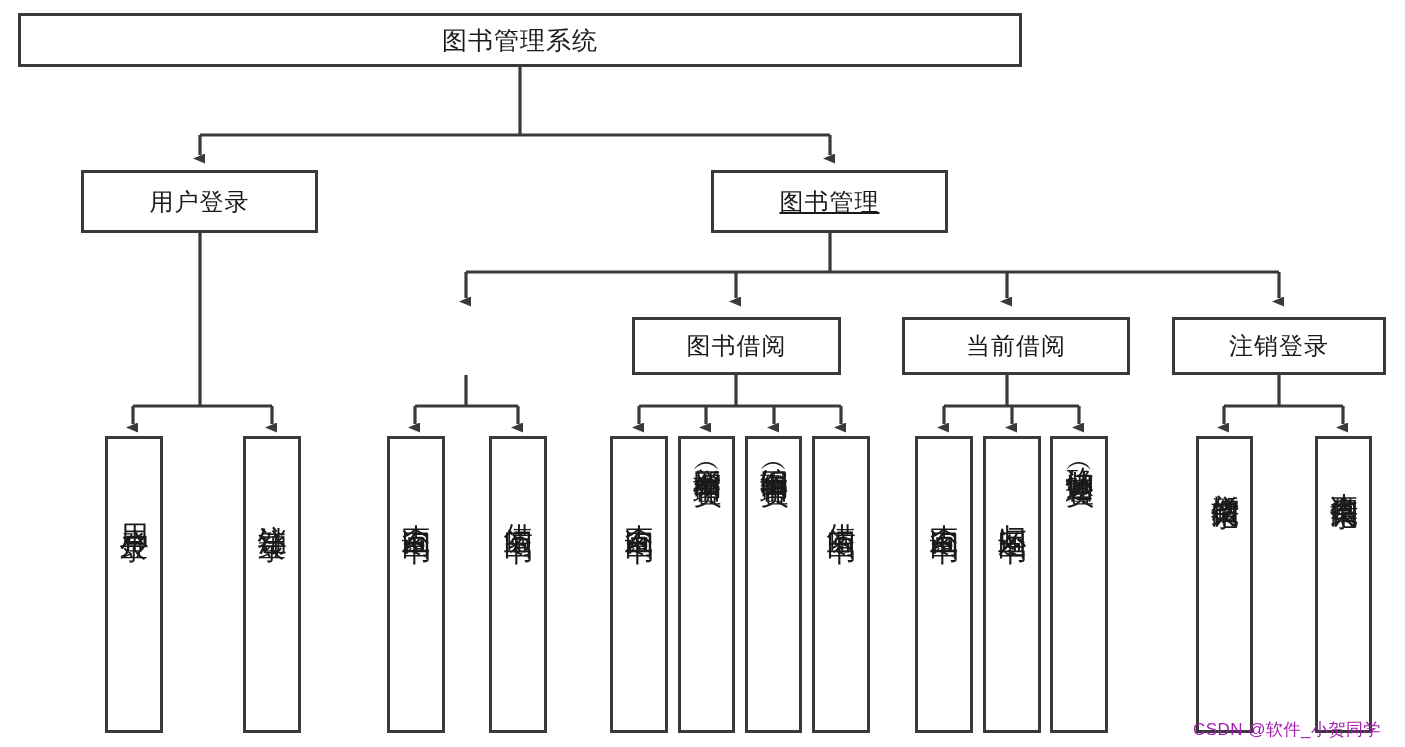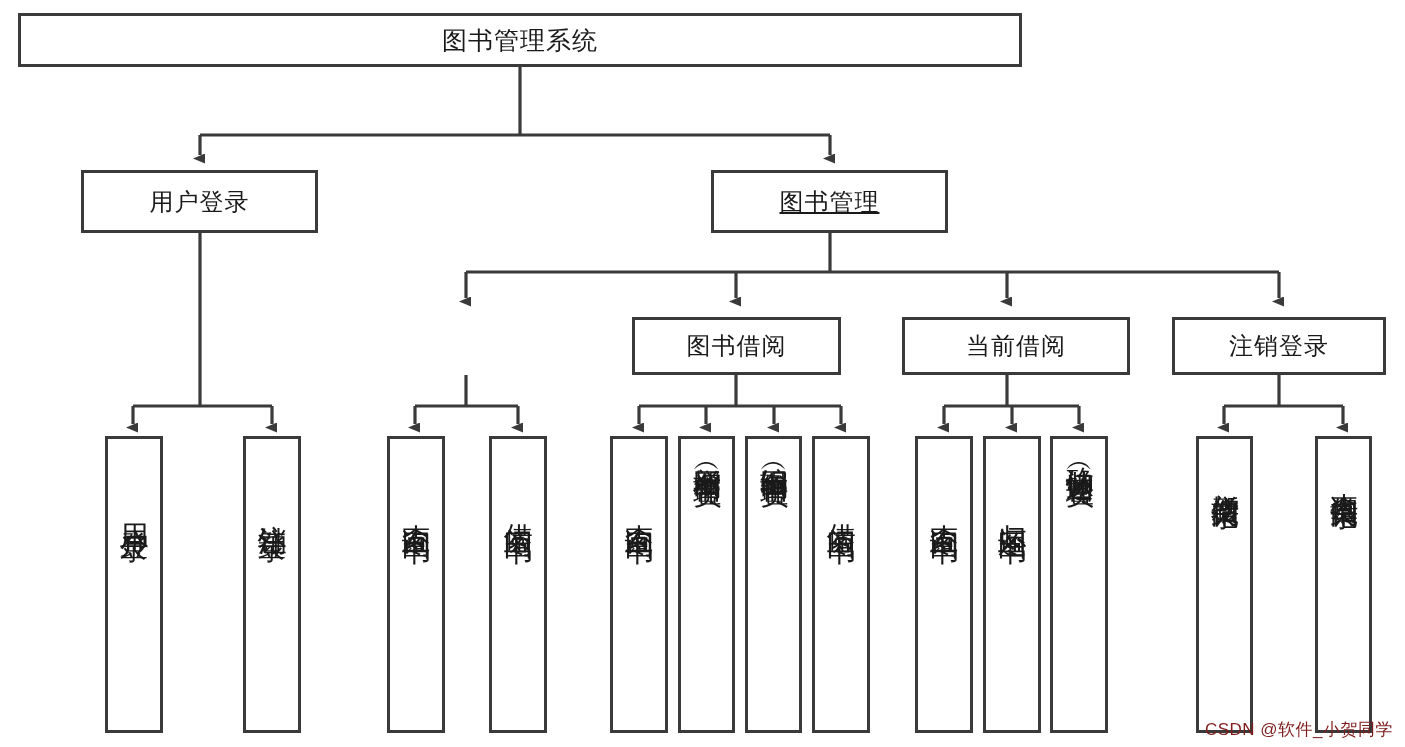--- a/index.html
+++ b/index.html
@@ -40,24 +40,24 @@
     text-orientation:upright;
     font-size:29px;
     line-height:1.02;
     letter-spacing:4px;
     white-space:nowrap;
   }
   .node.leaf.tall .lbl{font-size:28px;letter-spacing:2px;}
 
   .watermark{
     position:absolute;
-    right:12px;
+    right:24px;
     bottom:6px;
     font-size:17px;
-    color:#7f1d1d;
+    color:#a21caf;
     letter-spacing:0.5px;
     z-index:5;
     white-space:nowrap;
   }
 </style>
 </head>
 <body>
 
 <div id="canvas">
 

